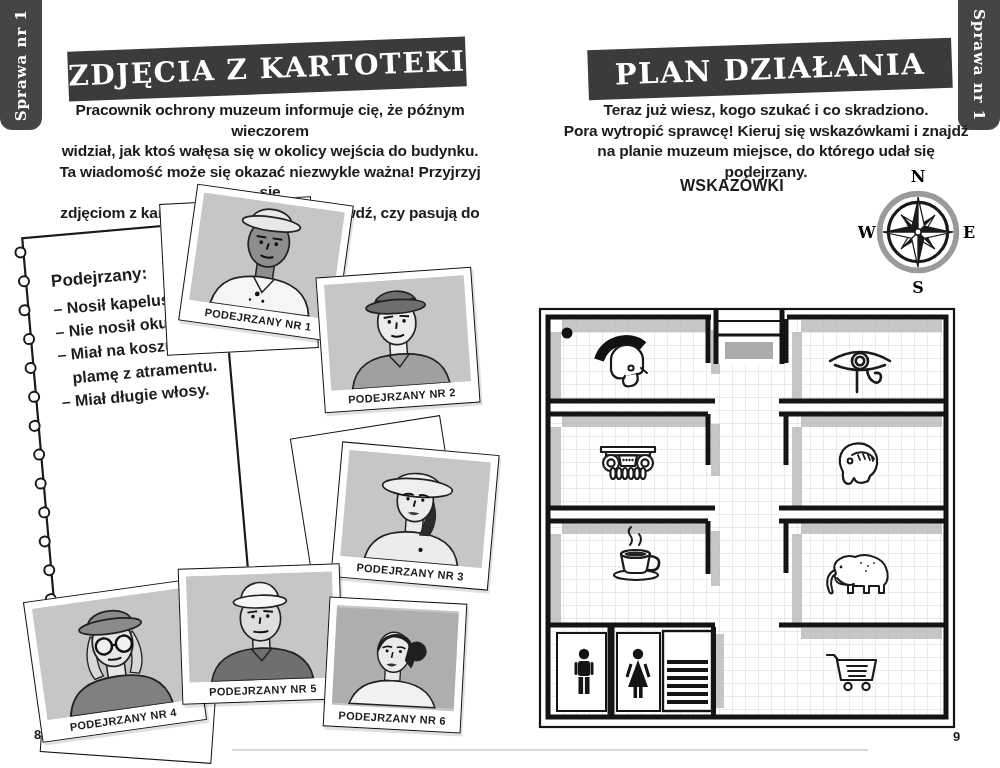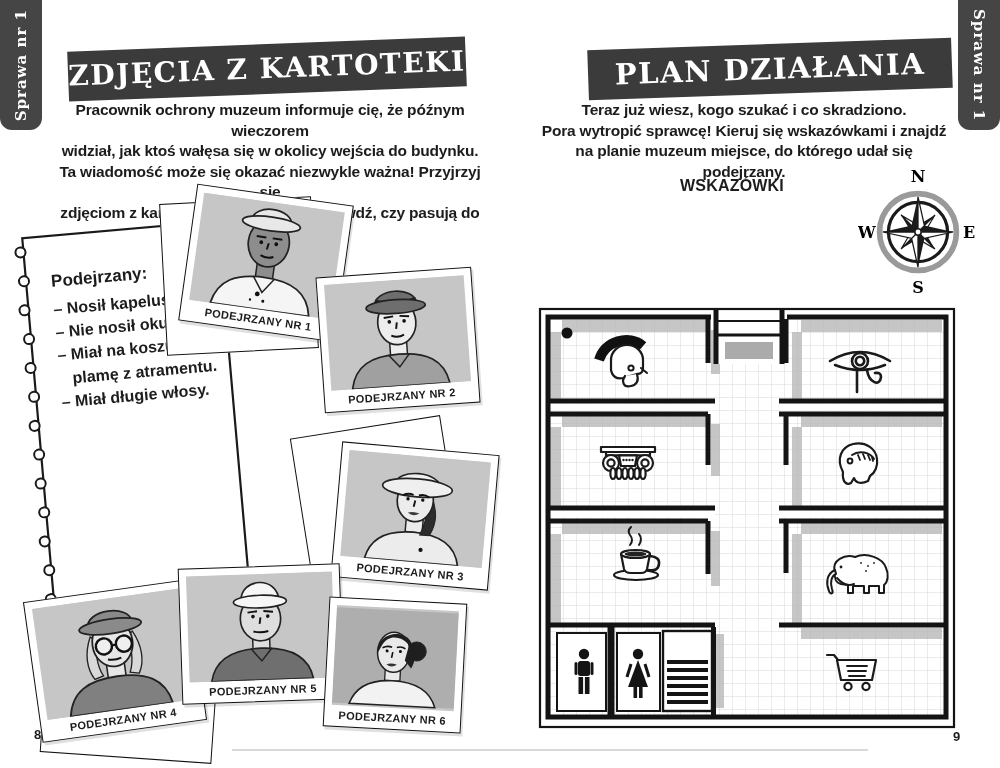--- a/index.html
+++ b/index.html
@@ -14,21 +14,21 @@
   .tab-left .vtxt{writing-mode:vertical-rl;transform:rotate(180deg);}
   .tab-right .vtxt{writing-mode:vertical-rl;}
   
   .banner{position:absolute;background:#3b3b3b;color:#fff;text-align:center;
           font-family:"DejaVu Serif",serif;font-weight:bold;letter-spacing:1.5px;}
   .banner-left{left:68px;top:44px;width:398px;height:50px;line-height:50px;font-size:28px;transform:rotate(-2.2deg);}
   .banner-right{left:588px;top:44px;width:364px;height:50px;line-height:50px;font-size:29px;transform:rotate(-2deg);}
   .ml{white-space:pre-line;}
   .intro{position:absolute;text-align:center;font-size:15.5px;line-height:1.33;font-weight:700;letter-spacing:-0.2px;}
   .intro-left{left:52px;top:100px;width:436px;}
-  .intro-right{left:534px;top:100px;width:420px;}
+  .intro-right{left:556px;top:100px;width:420px;}
   .hints{position:absolute;left:562px;top:168px;width:340px;text-align:center;font-weight:700;margin-top:9px;}
   .hints h3{margin:0 0 2px 0;font-size:16px;letter-spacing:0.2px;}
   .hints .ml{font-size:15.5px;line-height:1.34;letter-spacing:-0.2px;}
   
   .notebook{position:absolute;left:12px;top:228px;width:226px;height:396px;transform:rotate(-5deg);}
   .notebook svg{position:absolute;left:0;top:0;}
   .nb-text{position:absolute;left:52px;top:38px;width:160px;}
   .nb-text h4{margin:0 0 6px 0;font-size:17px;}
   .nb-text ul{margin:0;padding:0;list-style:none;font-size:16px;font-weight:700;line-height:1.45;}
   .nb-text li{text-indent:-13px;padding-left:13px;}

